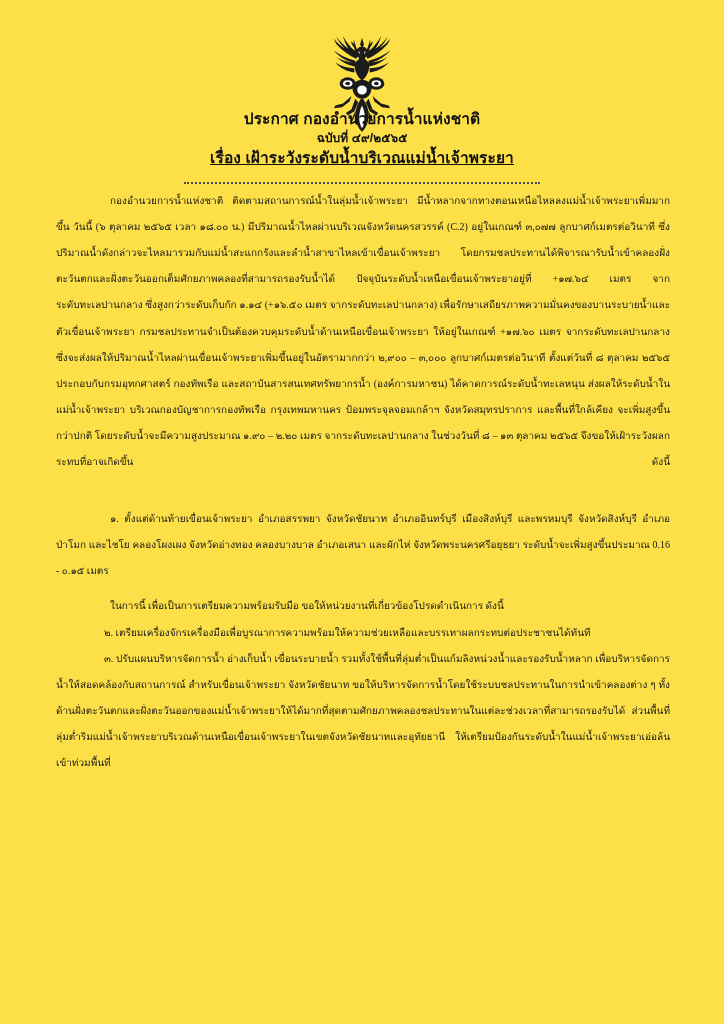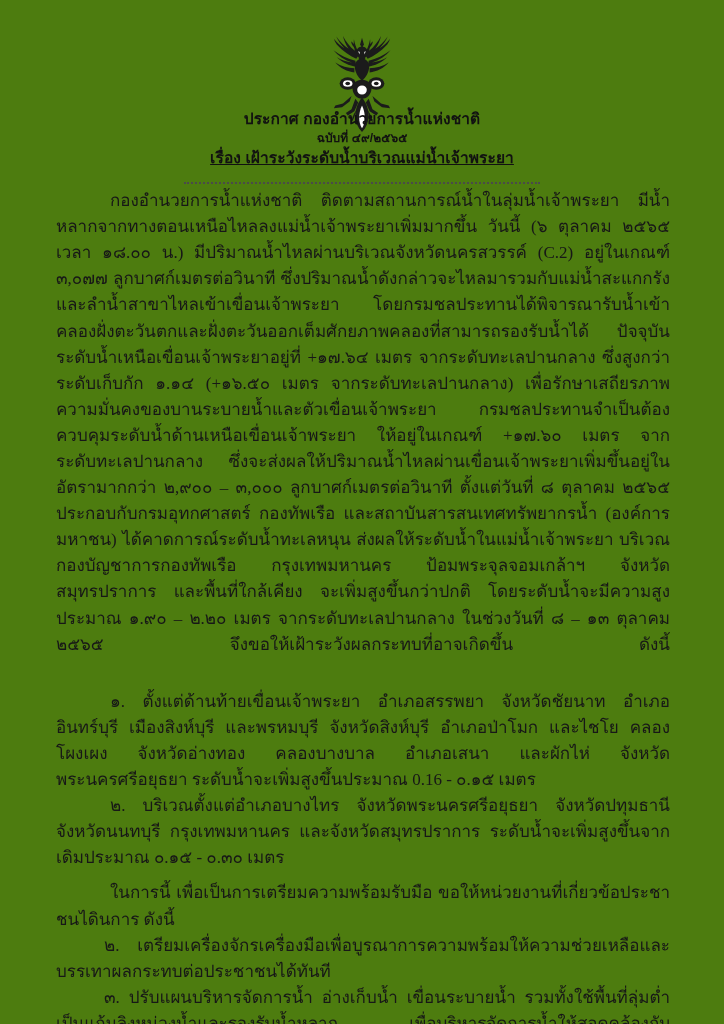--- a/index.html
+++ b/index.html
@@ -16,21 +16,21 @@
     overflow: hidden;
     position: relative;
   }
 
   .page {
     width: 724px;
     height: 1024px;
     box-sizing: border-box;
     padding: 0;
     position: relative;
-    background: #4d7c0f;
+    background: #fde047;
   }
 
   
   .emblem-wrap {
     width: 100%;
     display: flex;
     justify-content: center;
     align-items: flex-start;
     padding-top: 34px;
     height: 104px;
@@ -71,21 +71,21 @@
     border-top: 2px dotted #4a4a4a;
   }
 
   
   .body {
     padding: 0 54px 0 56px;
     box-sizing: border-box;
   }
   p.para {
     margin: 0;
-    font-size: 17px;
+    font-size: 10px;
     line-height: 26.1px;
     text-align: justify;
     text-justify: inter-word;
     color: #171717;
     font-family: "Liberation Serif", "DejaVu Serif", serif;
   }
   p.para.indent { text-indent: 54px; }
   p.para.indent-sm { text-indent: 48px; }
 
   
@@ -170,25 +170,24 @@
   </div>
 
   <div class="body">
 
     <p class="para indent">กองอำนวยการน้ำแห่งชาติ ติดตามสถานการณ์น้ำในลุ่มน้ำเจ้าพระยา มีน้ำหลากจากทางตอนเหนือไหลลงแม่น้ำเจ้าพระยาเพิ่มมากขึ้น วันนี้ (๖ ตุลาคม ๒๕๖๕ เวลา ๑๘.๐๐ น.) มีปริมาณน้ำไหลผ่านบริเวณจังหวัดนครสวรรค์ (C.2) อยู่ในเกณฑ์ ๓,๐๗๗ ลูกบาศก์เมตรต่อวินาที ซึ่งปริมาณน้ำดังกล่าวจะไหลมารวมกับแม่น้ำสะแกกรังและลำน้ำสาขาไหลเข้าเขื่อนเจ้าพระยา โดยกรมชลประทานได้พิจารณารับน้ำเข้าคลองฝั่งตะวันตกและฝั่งตะวันออกเต็มศักยภาพคลองที่สามารถรองรับน้ำได้ ปัจจุบันระดับน้ำเหนือเขื่อนเจ้าพระยาอยู่ที่ +๑๗.๖๔ เมตร จากระดับทะเลปานกลาง ซึ่งสูงกว่าระดับเก็บกัก ๑.๑๔ (+๑๖.๕๐ เมตร จากระดับทะเลปานกลาง) เพื่อรักษาเสถียรภาพความมั่นคงของบานระบายน้ำและตัวเขื่อนเจ้าพระยา กรมชลประทานจำเป็นต้องควบคุมระดับน้ำด้านเหนือเขื่อนเจ้าพระยา ให้อยู่ในเกณฑ์ +๑๗.๖๐ เมตร จากระดับทะเลปานกลาง ซึ่งจะส่งผลให้ปริมาณน้ำไหลผ่านเขื่อนเจ้าพระยาเพิ่มขึ้นอยู่ในอัตรามากกว่า ๒,๙๐๐ – ๓,๐๐๐ ลูกบาศก์เมตรต่อวินาที ตั้งแต่วันที่ ๘ ตุลาคม ๒๕๖๕ ประกอบกับกรมอุทกศาสตร์ กองทัพเรือ และสถาบันสารสนเทศทรัพยากรน้ำ (องค์การมหาชน) ได้คาดการณ์ระดับน้ำทะเลหนุน ส่งผลให้ระดับน้ำในแม่น้ำเจ้าพระยา บริเวณกองบัญชาการกองทัพเรือ กรุงเทพมหานคร ป้อมพระจุลจอมเกล้าฯ จังหวัดสมุทรปราการ และพื้นที่ใกล้เคียง จะเพิ่มสูงขึ้นกว่าปกติ โดยระดับน้ำจะมีความสูงประมาณ ๑.๙๐ – ๒.๒๐ เมตร จากระดับทะเลปานกลาง ในช่วงวันที่ ๘ – ๑๓ ตุลาคม ๒๕๖๕ จึงขอให้เฝ้าระวังผลกระทบที่อาจเกิดขึ้น ดังนี้</p>
 
     <div class="spacer-xs"></div>
 
     <p class="para indent nostretch">๑. ตั้งแต่ด้านท้ายเขื่อนเจ้าพระยา อำเภอสรรพยา จังหวัดชัยนาท อำเภออินทร์บุรี เมืองสิงห์บุรี และพรหมบุรี จังหวัดสิงห์บุรี อำเภอป่าโมก และไชโย คลองโผงเผง จังหวัดอ่างทอง คลองบางบาล อำเภอเสนา และผักไห่ จังหวัดพระนครศรีอยุธยา ระดับน้ำจะเพิ่มสูงขึ้นประมาณ 0.16 - ๐.๑๕ เมตร</p>
 
-    <p class="para indent nostretch">๒. บริเวณตั้งแต่อำเภอบางไทร จังหวัดพระนครศรีอยุธยา จังหวัดปทุมธานี จังหวัดนนทบุรี กรุงเทพมหานคร และจังหวัดสมุทรปราการ ระดับน้ำจะเพิ่มสูงขึ้นจากเดิมประมาณ ๐.๑๕ - ๐.๓๐ เมตร</p>
 
     <div class="spacer-sm"></div>
 
-    <p class="para indent nostretch">ในการนี้ เพื่อเป็นการเตรียมความพร้อมรับมือ ขอให้หน่วยงานที่เกี่ยวข้อประชาชนไดินการ ดังนี้</p>
+    <p class="para indent nostretch">ในการนี้ เพื่อเป็นการเตรียมความพร้อมรับมือ ขอให้หน่วยงานที่เกี่ยวข้องโปรดดำเนินการ ดังนี้</p>
 
 
     <p class="para indent-sm nostretch">๒. เตรียมเครื่องจักรเครื่องมือเพื่อบูรณาการความพร้อมให้ความช่วยเหลือและบรรเทาผลกระทบต่อประชาชนได้ทันที</p>
 
     <p class="para indent-sm nostretch">๓. ปรับแผนบริหารจัดการน้ำ อ่างเก็บน้ำ เขื่อนระบายน้ำ รวมทั้งใช้พื้นที่ลุ่มต่ำเป็นแก้มลิงหน่วงน้ำและรองรับน้ำหลาก เพื่อบริหารจัดการน้ำให้สอดคล้องกับสถานการณ์ สำหรับเขื่อนเจ้าพระยา จังหวัดชัยนาท ขอให้บริหารจัดการน้ำโดยใช้ระบบชลประทานในการนำเข้าคลองต่าง ๆ ทั้งด้านฝั่งตะวันตกและฝั่งตะวันออกของแม่น้ำเจ้าพระยาให้ได้มากที่สุดตามศักยภาพคลองชลประทานในแต่ละช่วงเวลาที่สามารถรองรับได้ ส่วนพื้นที่ลุ่มต่ำริมแม่น้ำเจ้าพระยาบริเวณด้านเหนือเขื่อนเจ้าพระยาในเขตจังหวัดชัยนาทและอุทัยธานี ให้เตรียมป้องกันระดับน้ำในแม่น้ำเจ้าพระยาเอ่อล้นเข้าท่วมพื้นที่</p>
 
   </div>
 
 </div>
 

